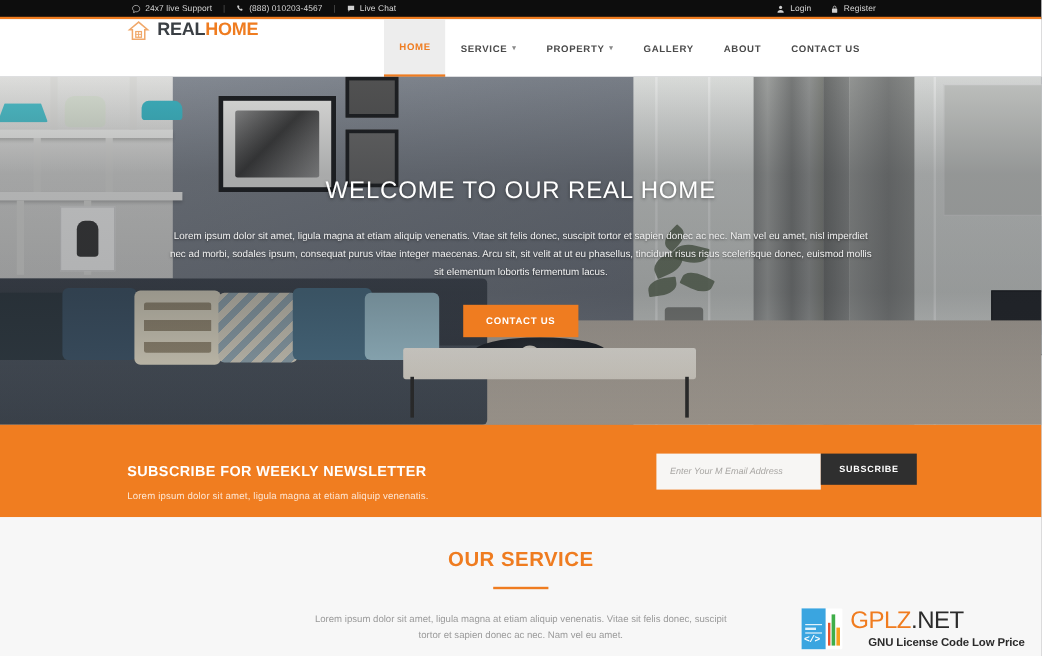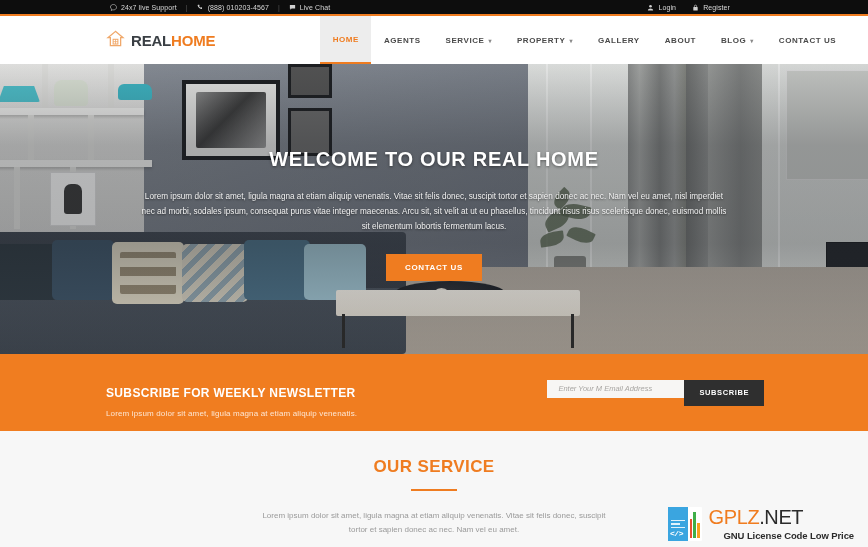--- a/index.html
+++ b/index.html
@@ -44,21 +44,21 @@
 
   
   .header {
     height: 48px;
     background: #ffffff;
     display: flex;
     align-items: stretch;
     position: relative;
   }
   .logo-wrap {
-    display: flex; align-items: center;
+    display: flex; 
     margin-left: 106px;
     gap: 6px;
   }
   .logo-text {
     font-size: 15px;
     font-weight: bold;
     letter-spacing: -0.2px;
   }
   .logo-text .t1 { color: #3a3f44; }
   .logo-text .t2 { color: #ef7c20; }
@@ -186,21 +186,21 @@
     background: linear-gradient(180deg, rgba(25,28,33,0.06) 0%, rgba(25,28,33,0.30) 28%, rgba(25,28,33,0.33) 62%, rgba(25,28,33,0.05) 100%);
   }
   .hero-inner {
     position: absolute; left: 0; right: 0; top: 84px;
     text-align: center;
     padding: 0 140px;
   }
   .hero-title {
     color: #ffffff;
     font-size: 20px;
-    font-weight: bold;
+    font-weight: normal;
     letter-spacing: .7px;
     text-shadow: 0 1px 3px rgba(0,0,0,.45);
     margin-bottom: 18px;
   }
   .hero-desc {
     color: #f2f2f2;
     font-size: 8.2px;
     line-height: 15px;
     text-shadow: 0 1px 2px rgba(0,0,0,.55);
     max-width: 594px;
@@ -234,21 +234,21 @@
     letter-spacing: .35px;
     margin-bottom: 9px;
     margin-top: 19px;
   }
   .nl-sub { color: #fde6d3; font-size: 8px; letter-spacing: .15px; }
   .nl-form {
     margin-left: auto; margin-right: 104px;
     display: flex; align-items: stretch;
   }
   .nl-input {
-    width: 137px; height: 18px;
+    width: 137px; height: 30px;
     border: none; outline: none;
     background: #f7f6f4;
     padding: 0 11px;
     font-size: 7.5px;
     font-style: italic;
     color: #8c8c8c;
     font-family: "Liberation Sans", sans-serif;
   }
   .nl-input::placeholder { color: #a8a6a3; font-style: italic; }
   .btn-subscribe {
@@ -397,43 +397,36 @@
         </svg>
       </span>
       <span class="logo-text">
         <span class="t1">REAL</span><span class="t2">HOME</span>
       </span>
     </div>
 
     <nav class="nav">
       <a class="nav-item active">
         <span>HOME</span>
-      </a>
-      <a class="nav-item">
-        <span>AGENTS</span>
       </a>
       <a class="nav-item">
         <span>SERVICE</span>
         <span class="caret">▾</span>
       </a>
       <a class="nav-item">
         <span>PROPERTY</span>
         <span class="caret">▾</span>
       </a>
       <a class="nav-item">
         <span>GALLERY</span>
       </a>
       <a class="nav-item">
         <span>ABOUT</span>
       </a>
       <a class="nav-item">
-        <span>BLOG</span>
-        <span class="caret">▾</span>
-      </a>
-      <a class="nav-item">
         <span>CONTACT US</span>
       </a>
     </nav>
   </div>
 
   <section class="hero">
     <div class="hero-photo">
       <div class="wall"></div>
 
       <div class="win-area">

